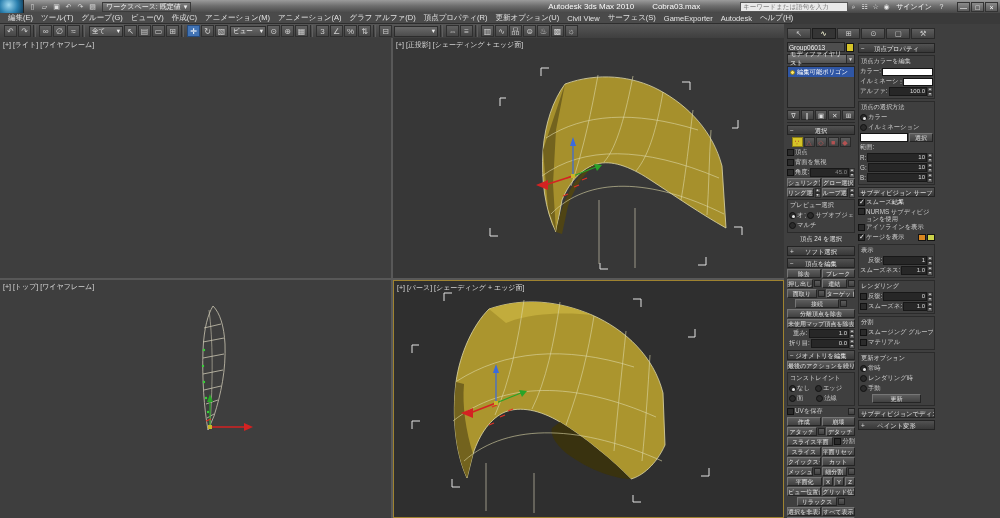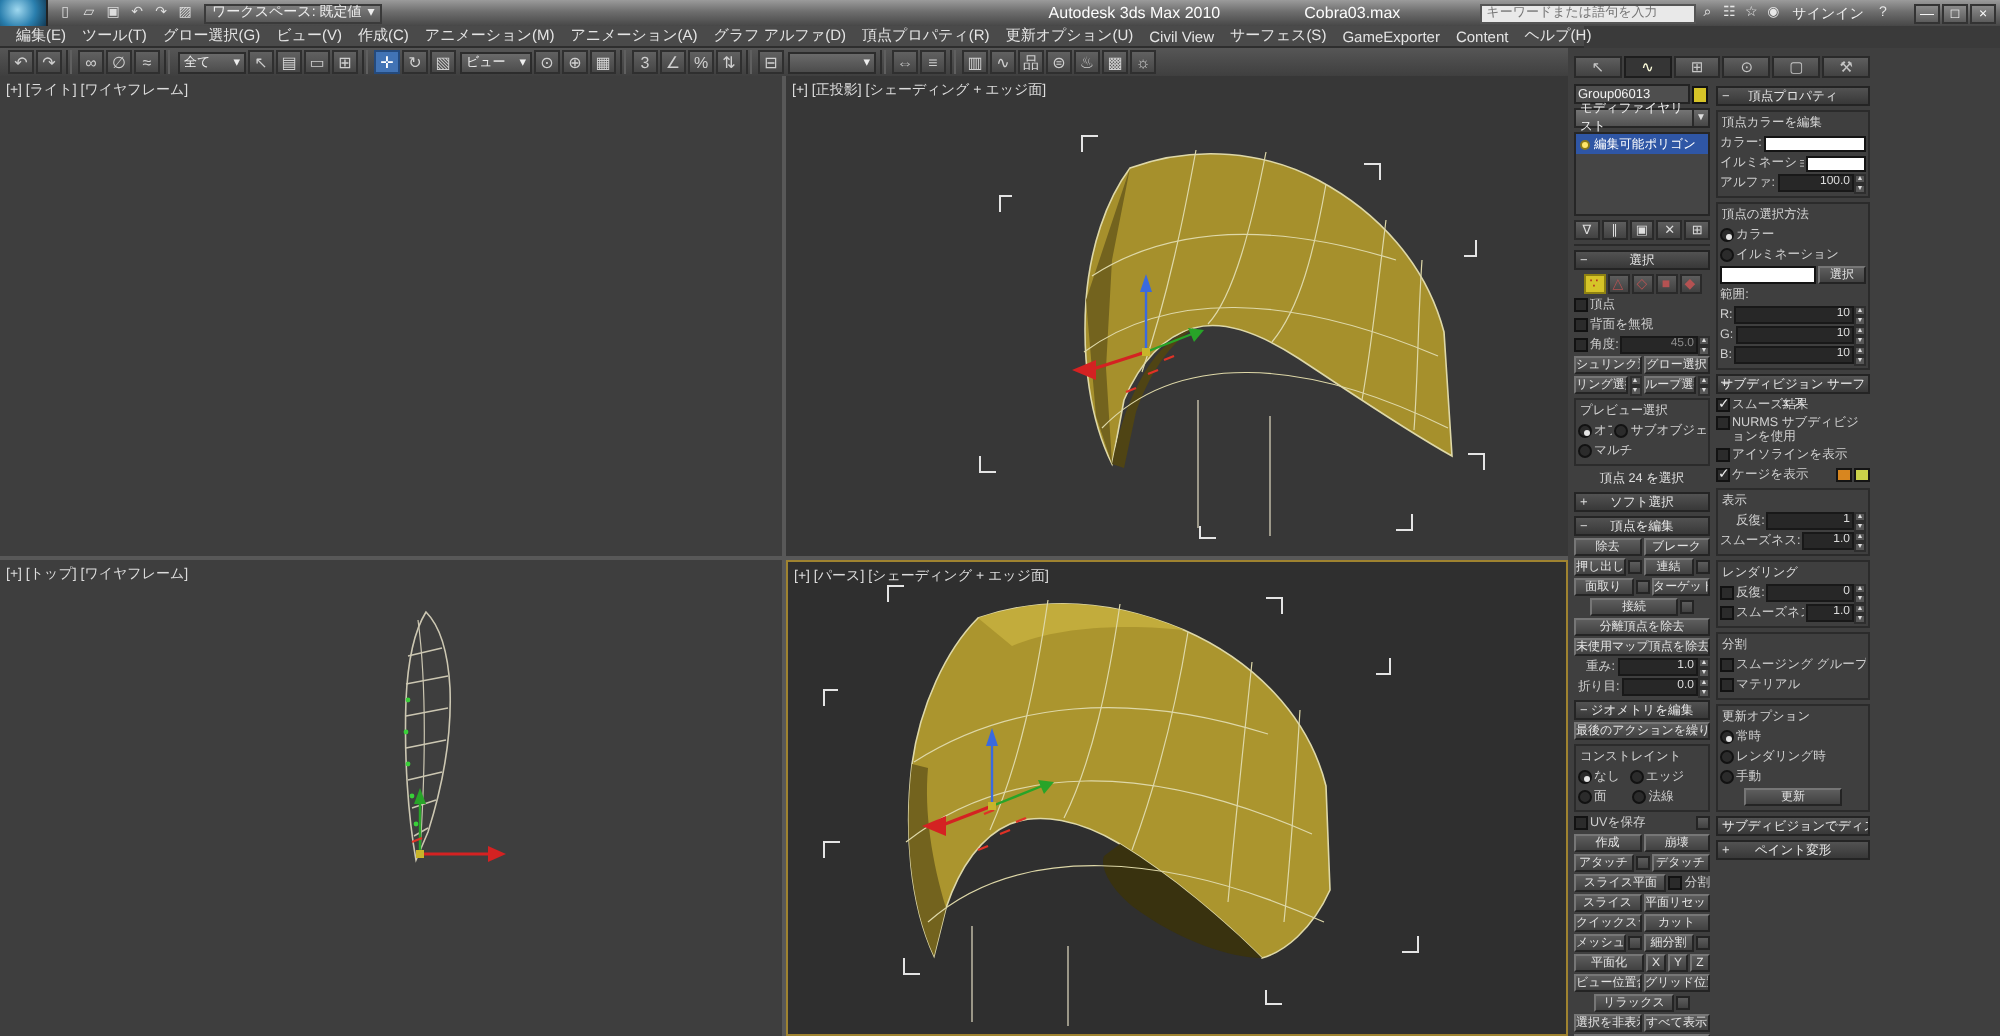--- a/index.html
+++ b/index.html
@@ -6,21 +6,21 @@
 html,body{width:1000px;height:518px;overflow:hidden}
 body{position:relative;background:#3a3a3a;font-family:"Liberation Sans","DejaVu Sans",sans-serif;color:#ccc}
 
 
 .titlebar{position:absolute;left:0;top:0;width:1000px;height:13px;background:linear-gradient(#9b9b9b,#6e6e6e 45%,#474747);display:flex;align-items:center;font-size:8px;color:#f0f0f0}
 .appbtn{width:24px;height:13px;background:radial-gradient(circle at 38% 38%,#9fd8ef,#2a7fae 55%,#123a55);border-right:1px solid #222;flex:none}
 .qa{display:flex;align-items:center;margin-left:3px;gap:1px}
 .qi{width:11px;height:10px;line-height:9px;text-align:center;font-size:7px;color:#ddd;flex:none}
 .wsdd{margin-left:4px;height:10px;line-height:9px;background:linear-gradient(#7d7d7d,#585858);border:1px solid #3a3a3a;padding:0 3px;font-size:7px;color:#eee;display:flex;align-items:center;gap:3px}
 .tspacer{flex:1}
-.apptitle{font-size:8px;color:#fdfdfd;margin-right:42px;white-space:nowrap}
+.apptitle{font-size:8px;color:#fdfdfd;margin-right:18px;white-space:nowrap}
 .doctitle{font-size:8px;color:#fdfdfd;margin-right:40px;white-space:nowrap}
 .searchbox{height:10px;width:108px;background:#e9e9e9;border:1px solid #555;font-size:6.5px;color:#666;padding:0 2px}
 .tri{width:11px;height:10px;line-height:10px;text-align:center;font-size:7px;color:#e8e8e8;flex:none}
 .signin{font-size:7px;color:#f2f2f2;margin:0 4px;white-space:nowrap}
 .winbtns{display:flex;margin-left:10px;margin-right:2px;gap:1px}
 .wb{width:13px;height:10px;line-height:9px;text-align:center;font-size:7px;background:linear-gradient(#8a8a8a,#5c5c5c);border:1px solid #333;color:#fff}
 
 
 .menubar{position:absolute;left:0;top:13px;width:792px;height:11px;background:#4a4a4a;border-bottom:1px solid #2e2e2e;display:flex;align-items:center;font-size:7.5px;color:#e4e4e4;padding-left:4px}
 .mi{padding:0 4px;white-space:nowrap}
@@ -111,32 +111,32 @@
   <div class="winbtns">
     <span class="wb">—</span>
     <span class="wb">□</span>
     <span class="wb">×</span>
   </div>
 </div>
 
 <div class="menubar">
   <span class="mi">編集(E)</span>
   <span class="mi">ツール(T)</span>
-  <span class="mi">グロー選択(G)</span>
+  <span class="mi">グループ(G)</span>
   <span class="mi">ビュー(V)</span>
   <span class="mi">作成(C)</span>
   <span class="mi">アニメーション(M)</span>
   <span class="mi">アニメーション(A)</span>
   <span class="mi">グラフ アルファ(D)</span>
   <span class="mi">頂点プロパティ(R)</span>
   <span class="mi">更新オプション(U)</span>
   <span class="mi">Civil View</span>
   <span class="mi">サーフェス(S)</span>
   <span class="mi">GameExporter</span>
-  <span class="mi">Content</span>
+  <span class="mi">Autodesk</span>
   <span class="mi">ヘルプ(H)</span>
 </div>
 
 <div class="toolbar">
   <span class="ti">↶</span>
   <span class="ti">↷</span>
   <span class="tsep"></span>
   <span class="ti">∞</span>
   <span class="ti">∅</span>
   <span class="ti">≈</span>

